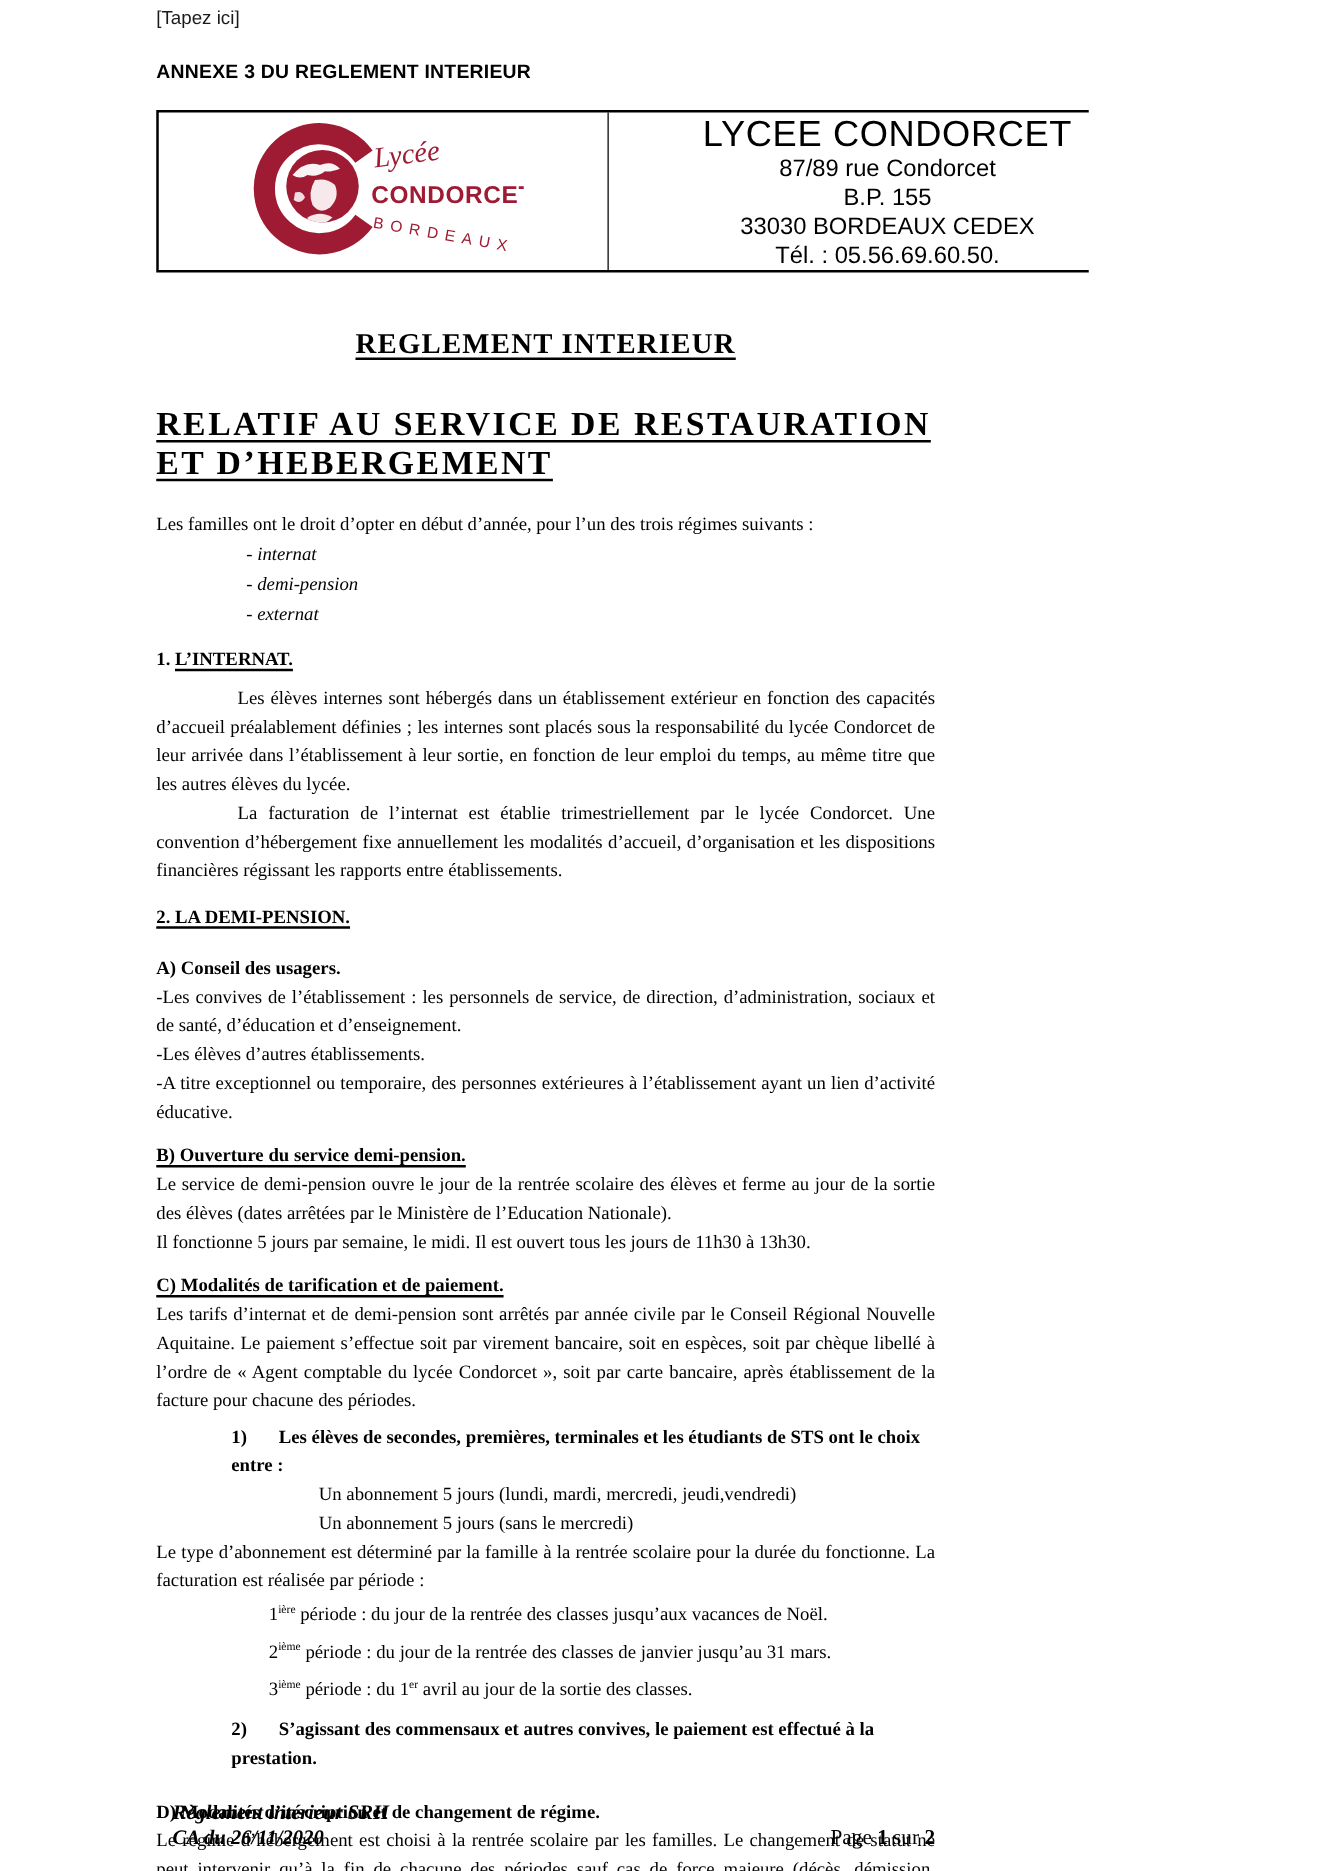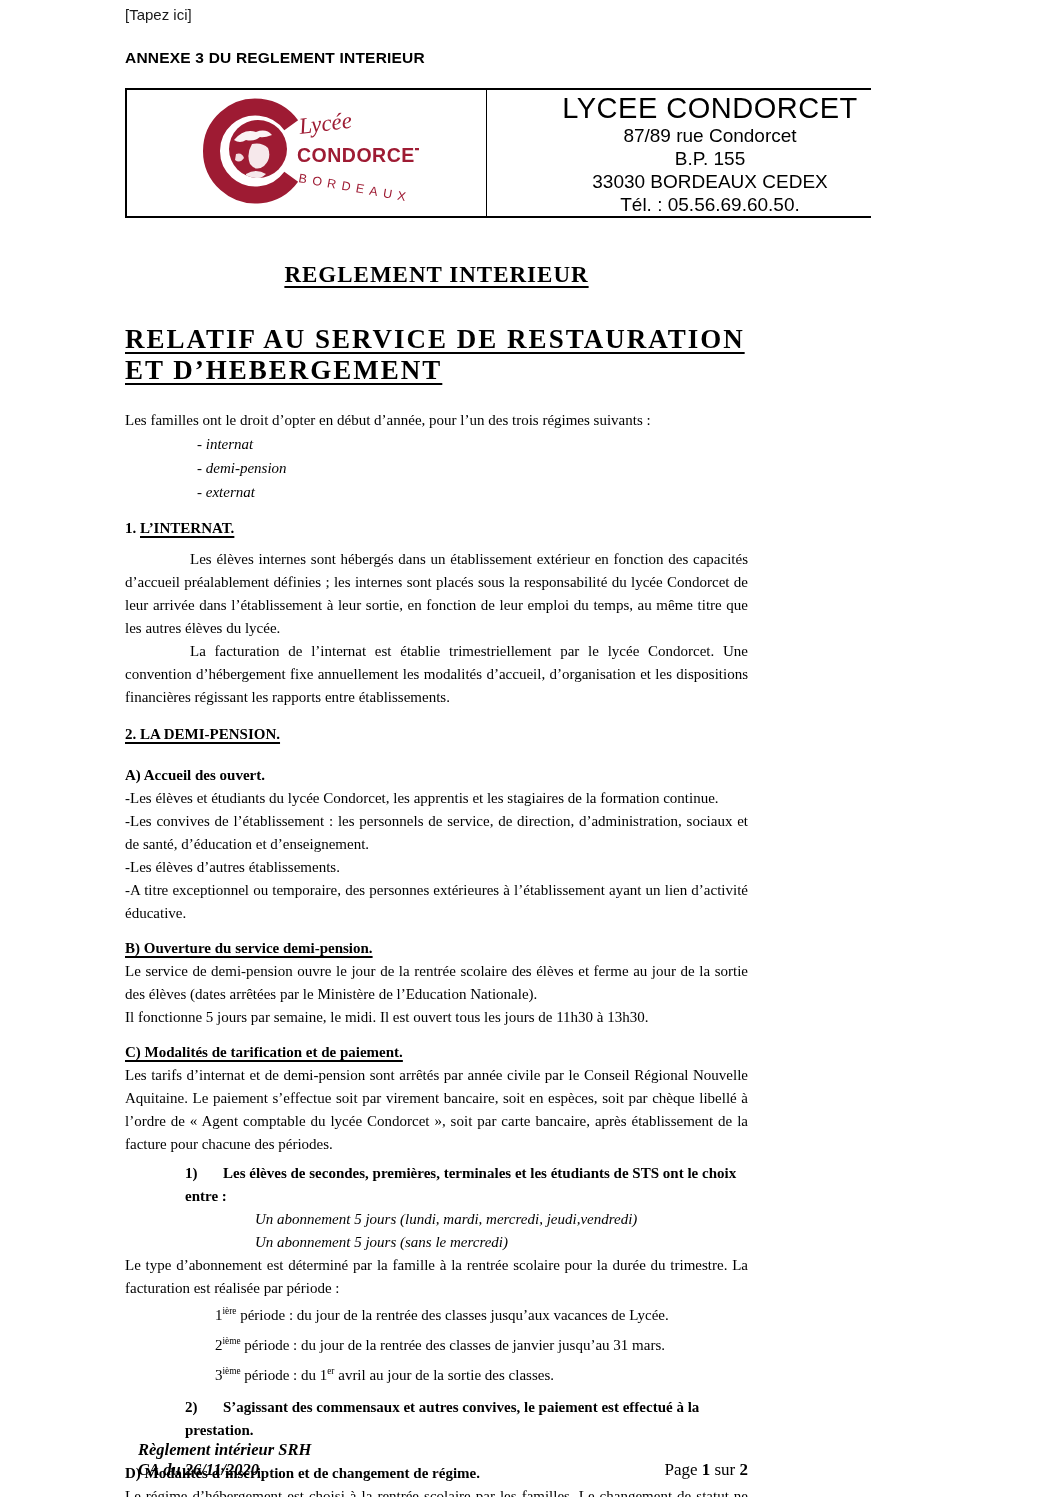--- a/index.html
+++ b/index.html
@@ -66,21 +66,21 @@
   .indent-para { text-indent:65px; }
 
   .mt8 { margin-top:8px; }
   .mt12 { margin-top:12px; }
   .mt14 { margin-top:14px; }
   .mt18 { margin-top:18px; }
   .mt20 { margin-top:20px; }
 
   .num-item { padding-left:60px; margin-top:6px; }
   .num-item .marker { display:inline-block; width:38px; }
-  .sub-line { padding-left:130px; line-height:23px;font-style:italic; }
+  .sub-line { padding-left:130px; line-height:23px; }
   .period-line { padding-left:90px; line-height:30px; }
   sup { font-size:0.62em; vertical-align:super; line-height:0; }
 
   
   .footer {
     position:absolute; left:138px; right:123px; bottom:17px;
     display:flex; justify-content:space-between; align-items:flex-end;
   }
   .footer-left { font-size:16.5px; line-height:20px; font-weight:bold; font-style:italic; }
   .footer-right { font-size:17px; line-height:20px; }
@@ -149,22 +149,21 @@
       <span class="b u1">L’INTERNAT.</span>
     </div>
 
     <div class="body-txt just indent-para mt8">Les élèves internes sont hébergés dans un établissement extérieur en fonction des capacités d’accueil préalablement définies ; les internes sont placés sous la responsabilité du lycée Condorcet de leur arrivée dans l’établissement à leur sortie, en fonction de leur emploi du temps, au même titre que les autres élèves du lycée.</div>
     <div class="body-txt just indent-para">La facturation de l’internat est établie trimestriellement par le lycée Condorcet. Une convention d’hébergement fixe annuellement les modalités d’accueil, d’organisation et les dispositions financières régissant les rapports entre établissements.</div>
 
     <div class="body-txt mt14">
       <span class="b u1">2. LA DEMI-PENSION.</span>
     </div>
 
-    <div class="body-txt b mt18">A) Accueil des ouvert.</div>
-    <div class="body-txt just">-Les élèves et étudiants du lycée Condorcet, les apprentis et les stagiaires de la formation continue.</div>
+    <div class="body-txt b mt18">A) Conseil des usagers.</div>
     <div class="body-txt just">-Les convives de l’établissement : les personnels de service, de direction, d’administration, sociaux et de santé, d’éducation et d’enseignement.</div>
     <div class="body-txt just">-Les élèves d’autres établissements.</div>
     <div class="body-txt just">-A titre exceptionnel ou temporaire, des personnes extérieures à l’établissement ayant un lien d’activité éducative.</div>
 
     <div class="body-txt mt12">
       <span class="b u1">B) Ouverture du service demi-pension.</span>
     </div>
     <div class="body-txt just">Le service de demi-pension ouvre le jour de la rentrée scolaire des élèves et ferme au jour de la sortie des élèves (dates arrêtées par le Ministère de l’Education Nationale).</div>
     <div class="body-txt">Il fonctionne 5 jours par semaine, le midi. Il est ouvert tous les jours de 11h30 à 13h30.</div>
 
@@ -172,24 +171,24 @@
       <span class="b u1">C) Modalités de tarification et de paiement.</span>
     </div>
     <div class="body-txt just">Les tarifs d’internat et de demi-pension sont arrêtés par année civile par le Conseil Régional Nouvelle Aquitaine. Le paiement s’effectue soit par virement bancaire, soit en espèces, soit par chèque libellé à l’ordre de « Agent comptable du lycée Condorcet », soit par carte bancaire, après établissement de la facture pour chacune des périodes.</div>
 
     <div class="body-txt b num-item">
       <span class="marker">1)</span><span>Les élèves de secondes, premières, terminales et les étudiants de STS ont le choix entre :</span>
     </div>
     <div class="body-txt sub-line">Un abonnement 5 jours (lundi, mardi, mercredi, jeudi,vendredi)</div>
     <div class="body-txt sub-line">Un abonnement 5 jours (sans le mercredi)</div>
 
-    <div class="body-txt just">Le type d’abonnement est déterminé par la famille à la rentrée scolaire pour la durée du trimestre. La facturation est réalisée par période :</div>
+    <div class="body-txt just">Le type d’abonnement est déterminé par la famille à la rentrée scolaire pour la durée du fonctionne. La facturation est réalisée par période :</div>
 
     <div class="body-txt period-line">
-      <span>1</span><sup>ière</sup><span> période : du jour de la rentrée des classes jusqu’aux vacances de Lycée.</span>
+      <span>1</span><sup>ière</sup><span> période : du jour de la rentrée des classes jusqu’aux vacances de Noël.</span>
     </div>
     <div class="body-txt period-line">
       <span>2</span><sup>ième</sup><span> période : du jour de la rentrée des classes de janvier jusqu’au 31 mars.</span>
     </div>
     <div class="body-txt period-line">
       <span>3</span><sup>ième</sup><span> période : du 1</span><sup>er</sup><span> avril au jour de la sortie des classes.</span>
     </div>
 
     <div class="body-txt b num-item mt12">
       <span class="marker">2)</span><span>S’agissant des commensaux et autres convives, le paiement est effectué à la prestation.</span>

